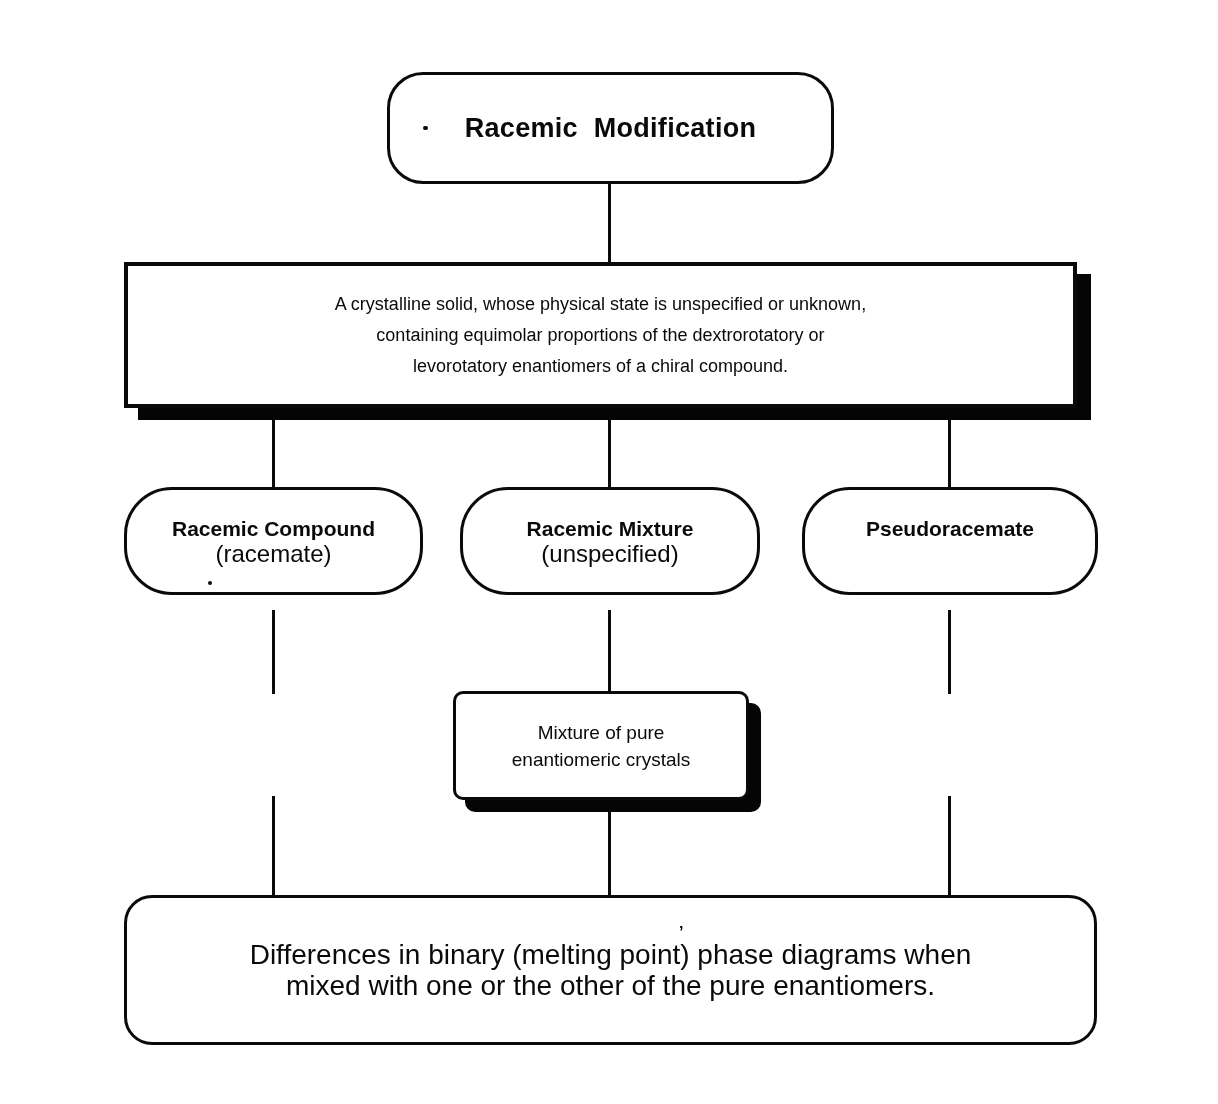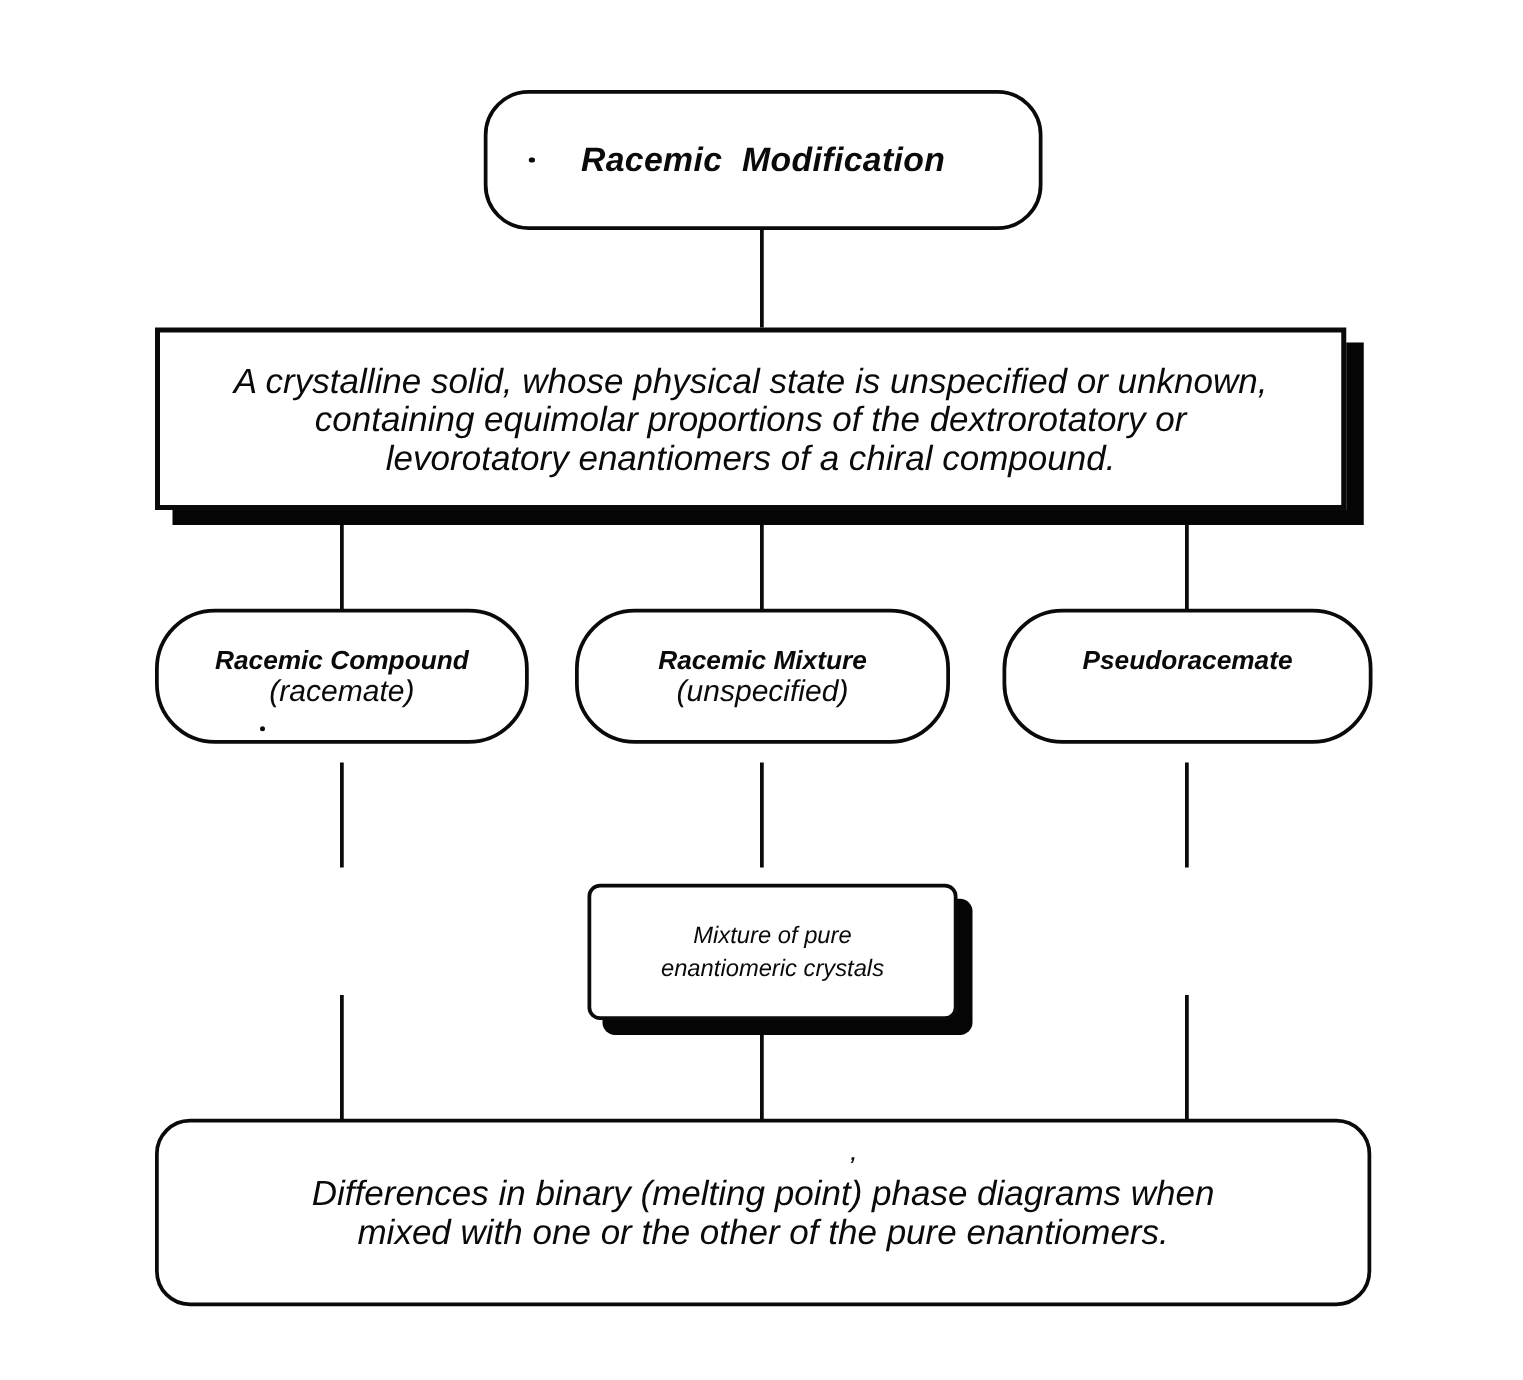--- a/index.html
+++ b/index.html
@@ -8,21 +8,20 @@
     background: #ffffff;
   }
   #canvas {
     position: relative;
     width: 1218px;
     height: 1104px;
     background: #ffffff;
     font-family: "Liberation Sans", "DejaVu Sans", sans-serif;
     color: #0a0a0a;
     overflow: hidden;
-    font-style: italic;
   }
   .node {
     position: absolute;
     box-sizing: border-box;
     background: #ffffff;
     border: 3px solid #0a0a0a;
     display: flex;
     flex-direction: column;
     align-items: center;
     justify-content: center;
@@ -52,42 +51,42 @@
   #dot-top { left: 423px; top: 126px; }
   #dot-racemate { left: 208px; top: 581px; width: 4px; height: 4px; }
 
   
   #def-node {
     left: 124px; top: 262px; width: 953px; height: 146px;
     border-width: 4px;
     box-shadow: 14px 12px 0 0 #050505;
   }
   #def-node .body-text {
-    font-size: 28px; line-height: 31px;
+    font-size: 18px; line-height: 31px;
   }
 
   
   .stadium {
     top: 487px; height: 108px;
     border-radius: 48px;
   }
   #stadium-1 { left: 124px; width: 299px; }
   #stadium-2 { left: 460px; width: 300px; }
   #stadium-3 { left: 802px; width: 296px; }
   .stadium .name { font-size: 21px; font-weight: bold; line-height: 26px; }
   .stadium .alias { font-size: 24px; line-height: 24px; min-height: 24px; }
 
   
   .result-rect {
     top: 691px; height: 109px;
     border-radius: 10px;
     box-shadow: 12px 12px 0 0 #050505;
   }
   #result-1 { left: 124px; width: 299px; }
-  #result-2 { left: 470px; width: 296px; margin-top: 16px; }
+  #result-2 { left: 453px; width: 296px; }
   #result-3 { left: 790px; width: 297px; }
   .result-rect .body-text { font-size: 19px; line-height: 27px; }
 
   
   #footer-node {
     left: 124px; top: 895px; width: 973px; height: 150px;
     border-radius: 28px;
   }
   #footer-node .body-text { font-size: 28px; line-height: 31px; }
   #stray-mark {

